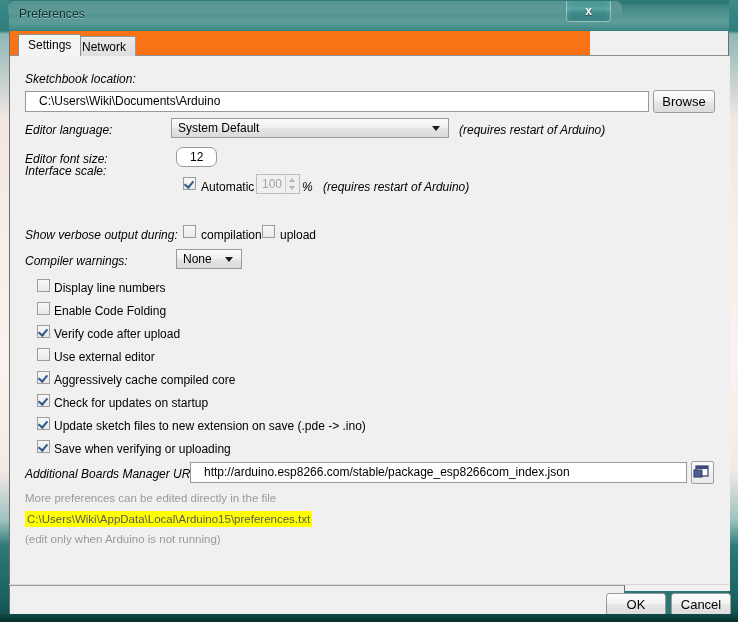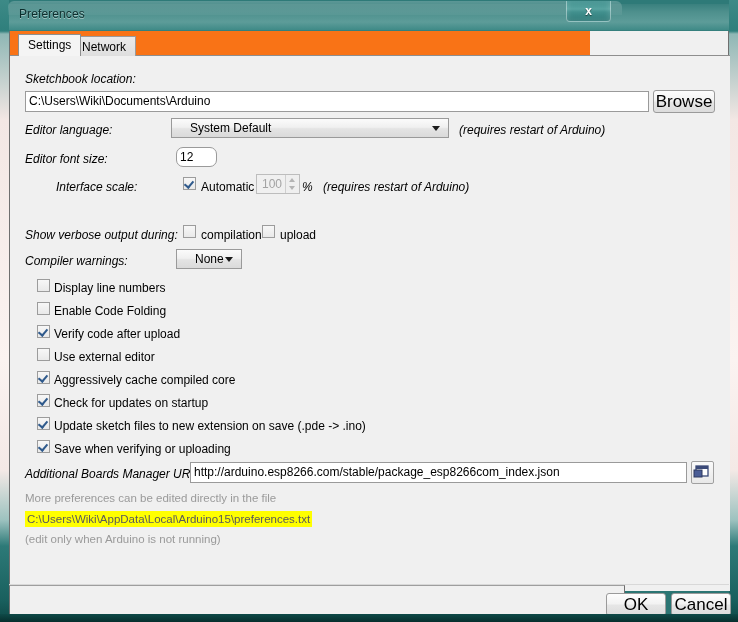--- a/index.html
+++ b/index.html
@@ -188,34 +188,34 @@
     color: #5a5a5a;
   }
 
   .textfield {
     position: absolute;
     box-sizing: border-box;
     background: #ffffff;
     border: 1px solid #9a9a9a;
     font-size: 12px;
     color: #000000;
-    padding: 0 3px;
+    padding: 0 13px;
     line-height: 18px;
     white-space: nowrap;
     overflow: hidden;
     cursor: text;
   }
 
   .btn {
     position: absolute;
     box-sizing: border-box;
     background: linear-gradient(to bottom, #fdfdfd 0%, #f2f2f2 48%, #e6e6e6 52%, #dcdcdc 100%);
     border: 1px solid #9a9a9a;
     border-radius: 3px;
-    font-size: 17px;
+    font-size: 13px;
     color: #000000;
     text-align: center;
     cursor: pointer;
     display: flex;
     align-items: center;
     justify-content: center;
   }
 
   .combo {
     position: absolute;
@@ -227,21 +227,20 @@
     cursor: pointer;
   }
   .combo .combo-text {
     position: absolute;
     left: 6px;
     top: 0;
     bottom: 0;
     display: flex;
     align-items: center;
     white-space: nowrap;
-    margin-left: 12px;
   }
   .combo .arrow {
     position: absolute;
     right: 8px;
     top: 50%;
     margin-top: -2px;
     width: 0; height: 0;
     border-left: 4px solid transparent;
     border-right: 4px solid transparent;
     border-top: 5px solid #1b1b1b;
@@ -388,21 +387,21 @@
       <div class="lbl" style="left:15px; top:67px;">Editor language:</div>
       <div class="combo" style="left:161px; top:62px; width:278px; height:20px;">
         <span class="combo-text">System Default</span>
         <span class="arrow"></span>
       </div>
       <div class="lbl" style="left:449px; top:67px;">(requires restart of Arduino)</div>
 
       <div class="lbl" style="left:15px; top:96px;">Editor font size:</div>
       <div class="textfield" style="left:166px; top:91px; width:41px; height:20px;border-radius:7px;">12</div>
 
-      <div class="lbl" style="left:15px; top:124px;margin-left:31px;">Interface scale:</div>
+      <div class="lbl" style="left:15px; top:108px;">Interface scale:</div>
       <div class="cb checked" style="left:173px; top:121px;"></div>
       <div class="cb-label" style="left:191px; top:124px;">Automatic</div>
       <div class="spinner" style="left:246px; top:118px; width:44px; height:20px;">
         <span class="sp-val">100</span>
         <span class="sp-btns">
           <span class="sp-up"></span>
           <span class="sp-dn"></span>
         </span>
       </div>
       <div class="lbl" style="left:292px; top:124px;">%</div>

